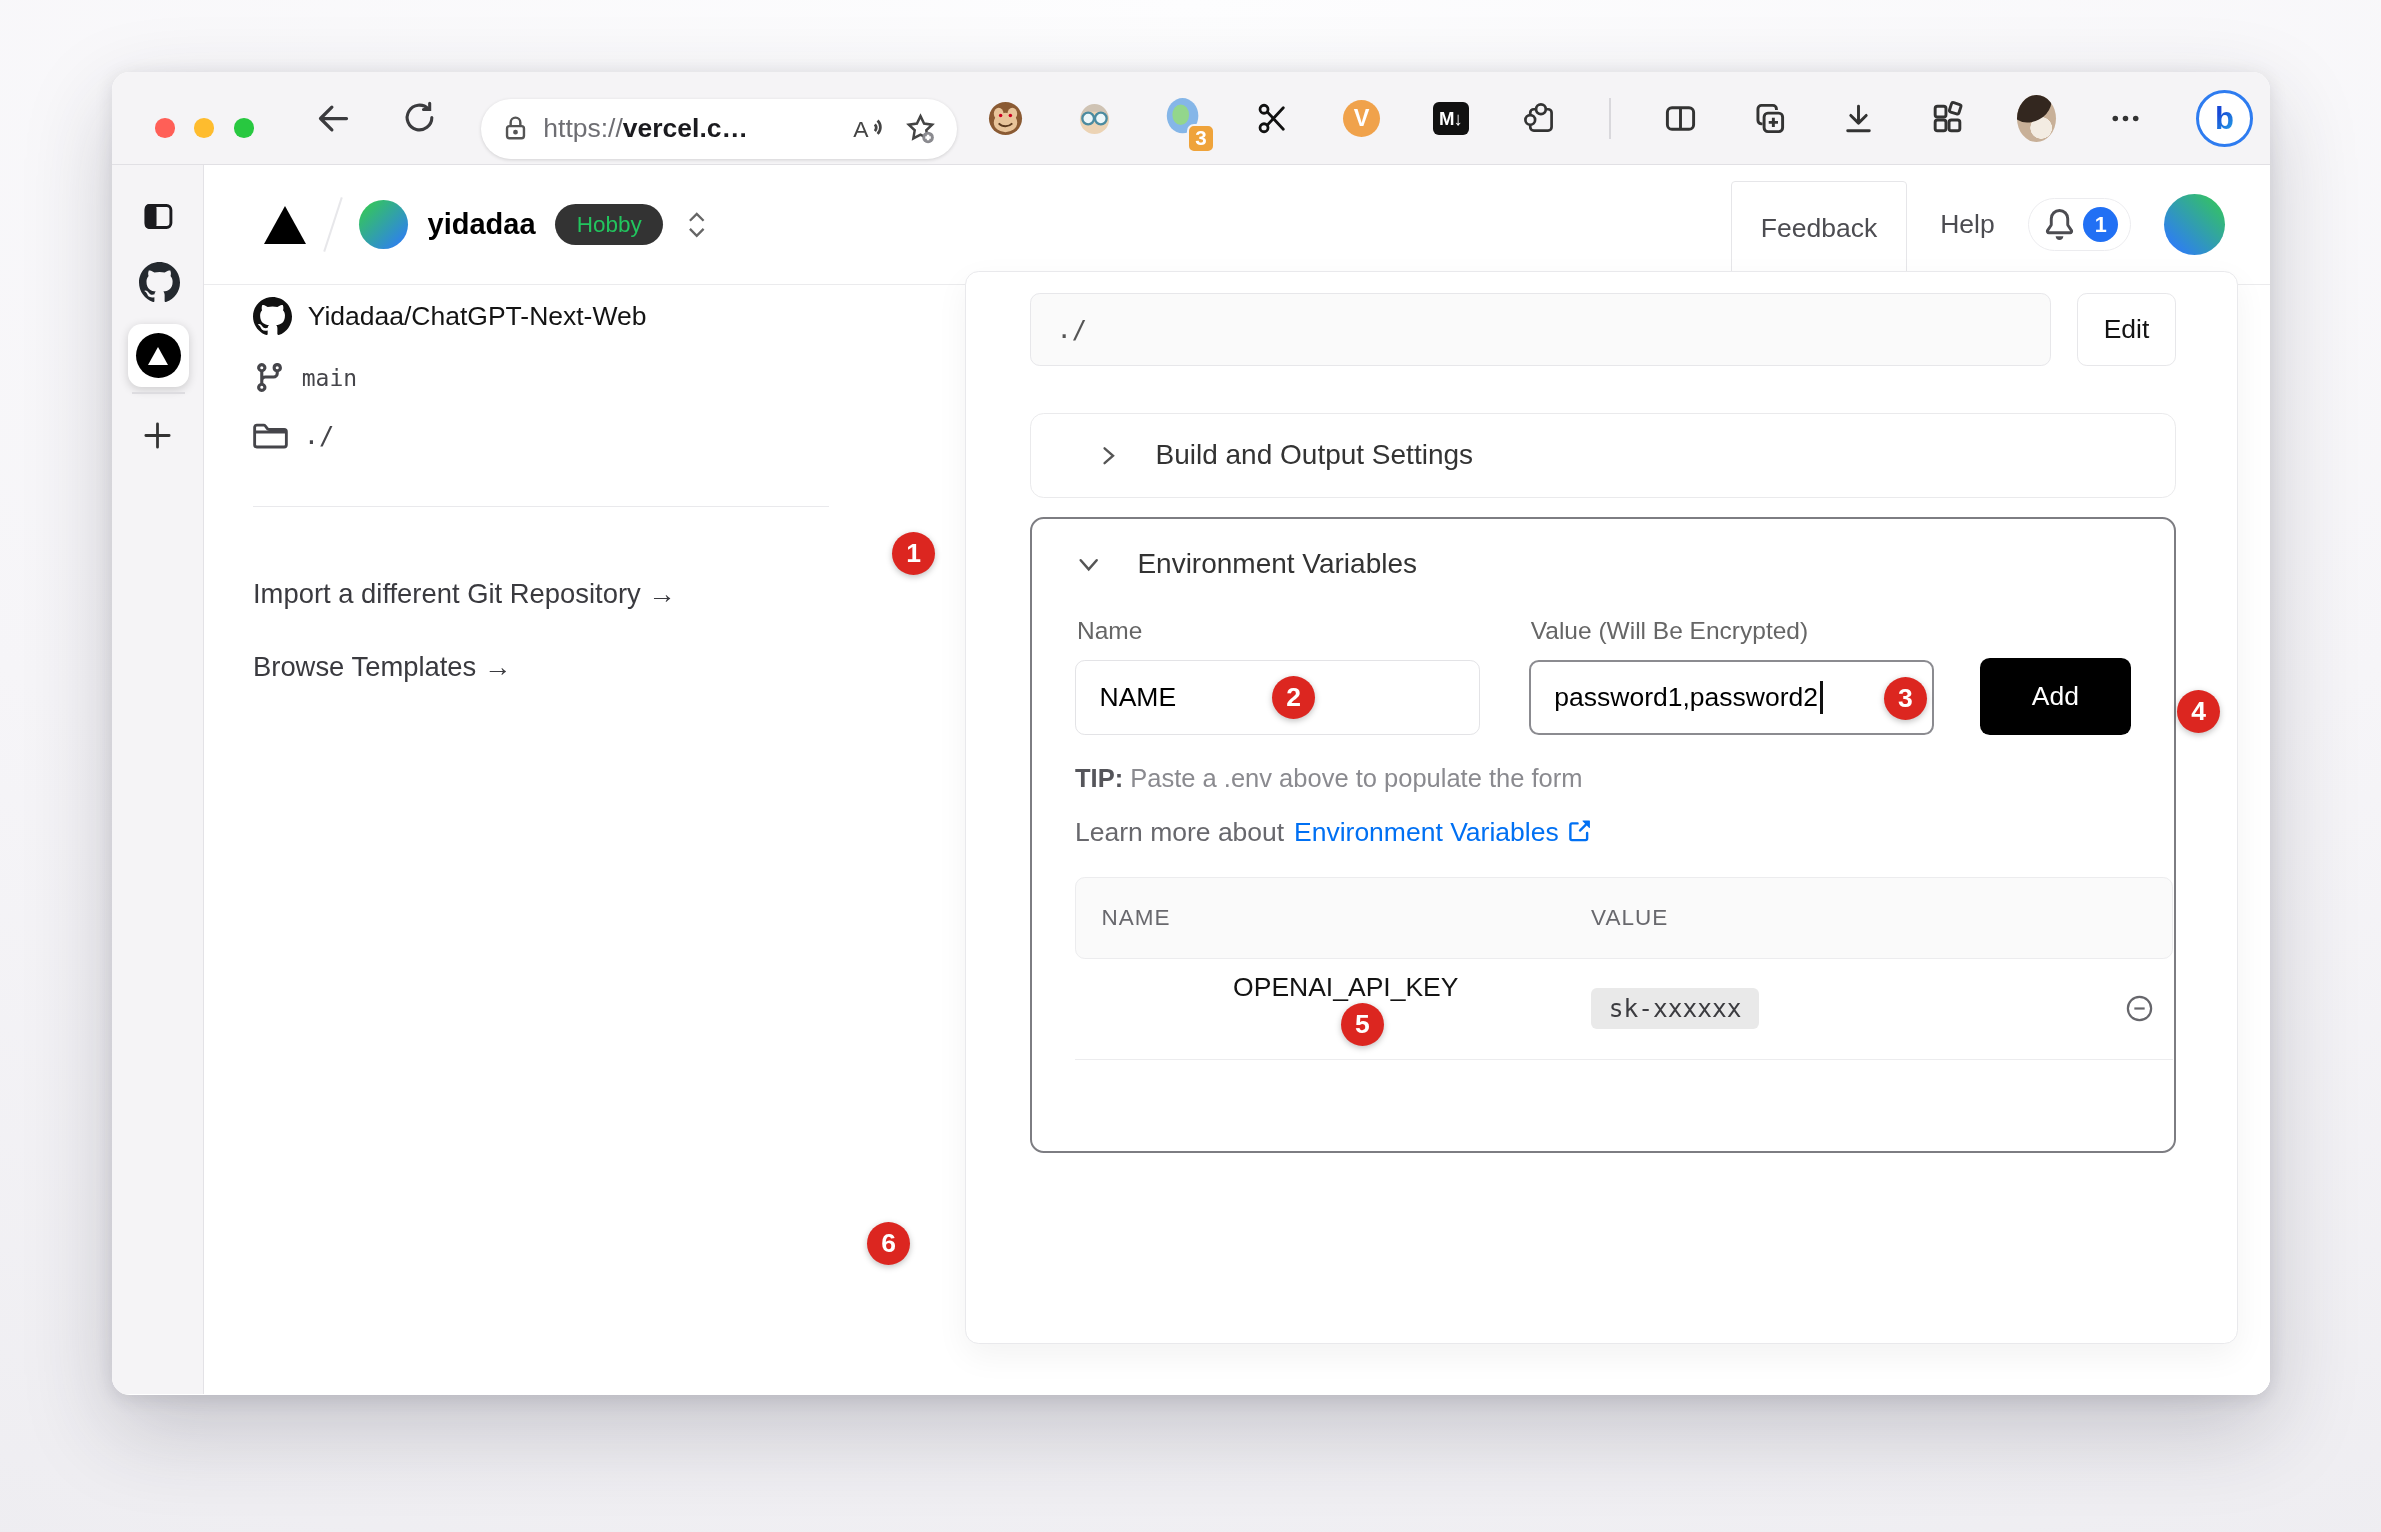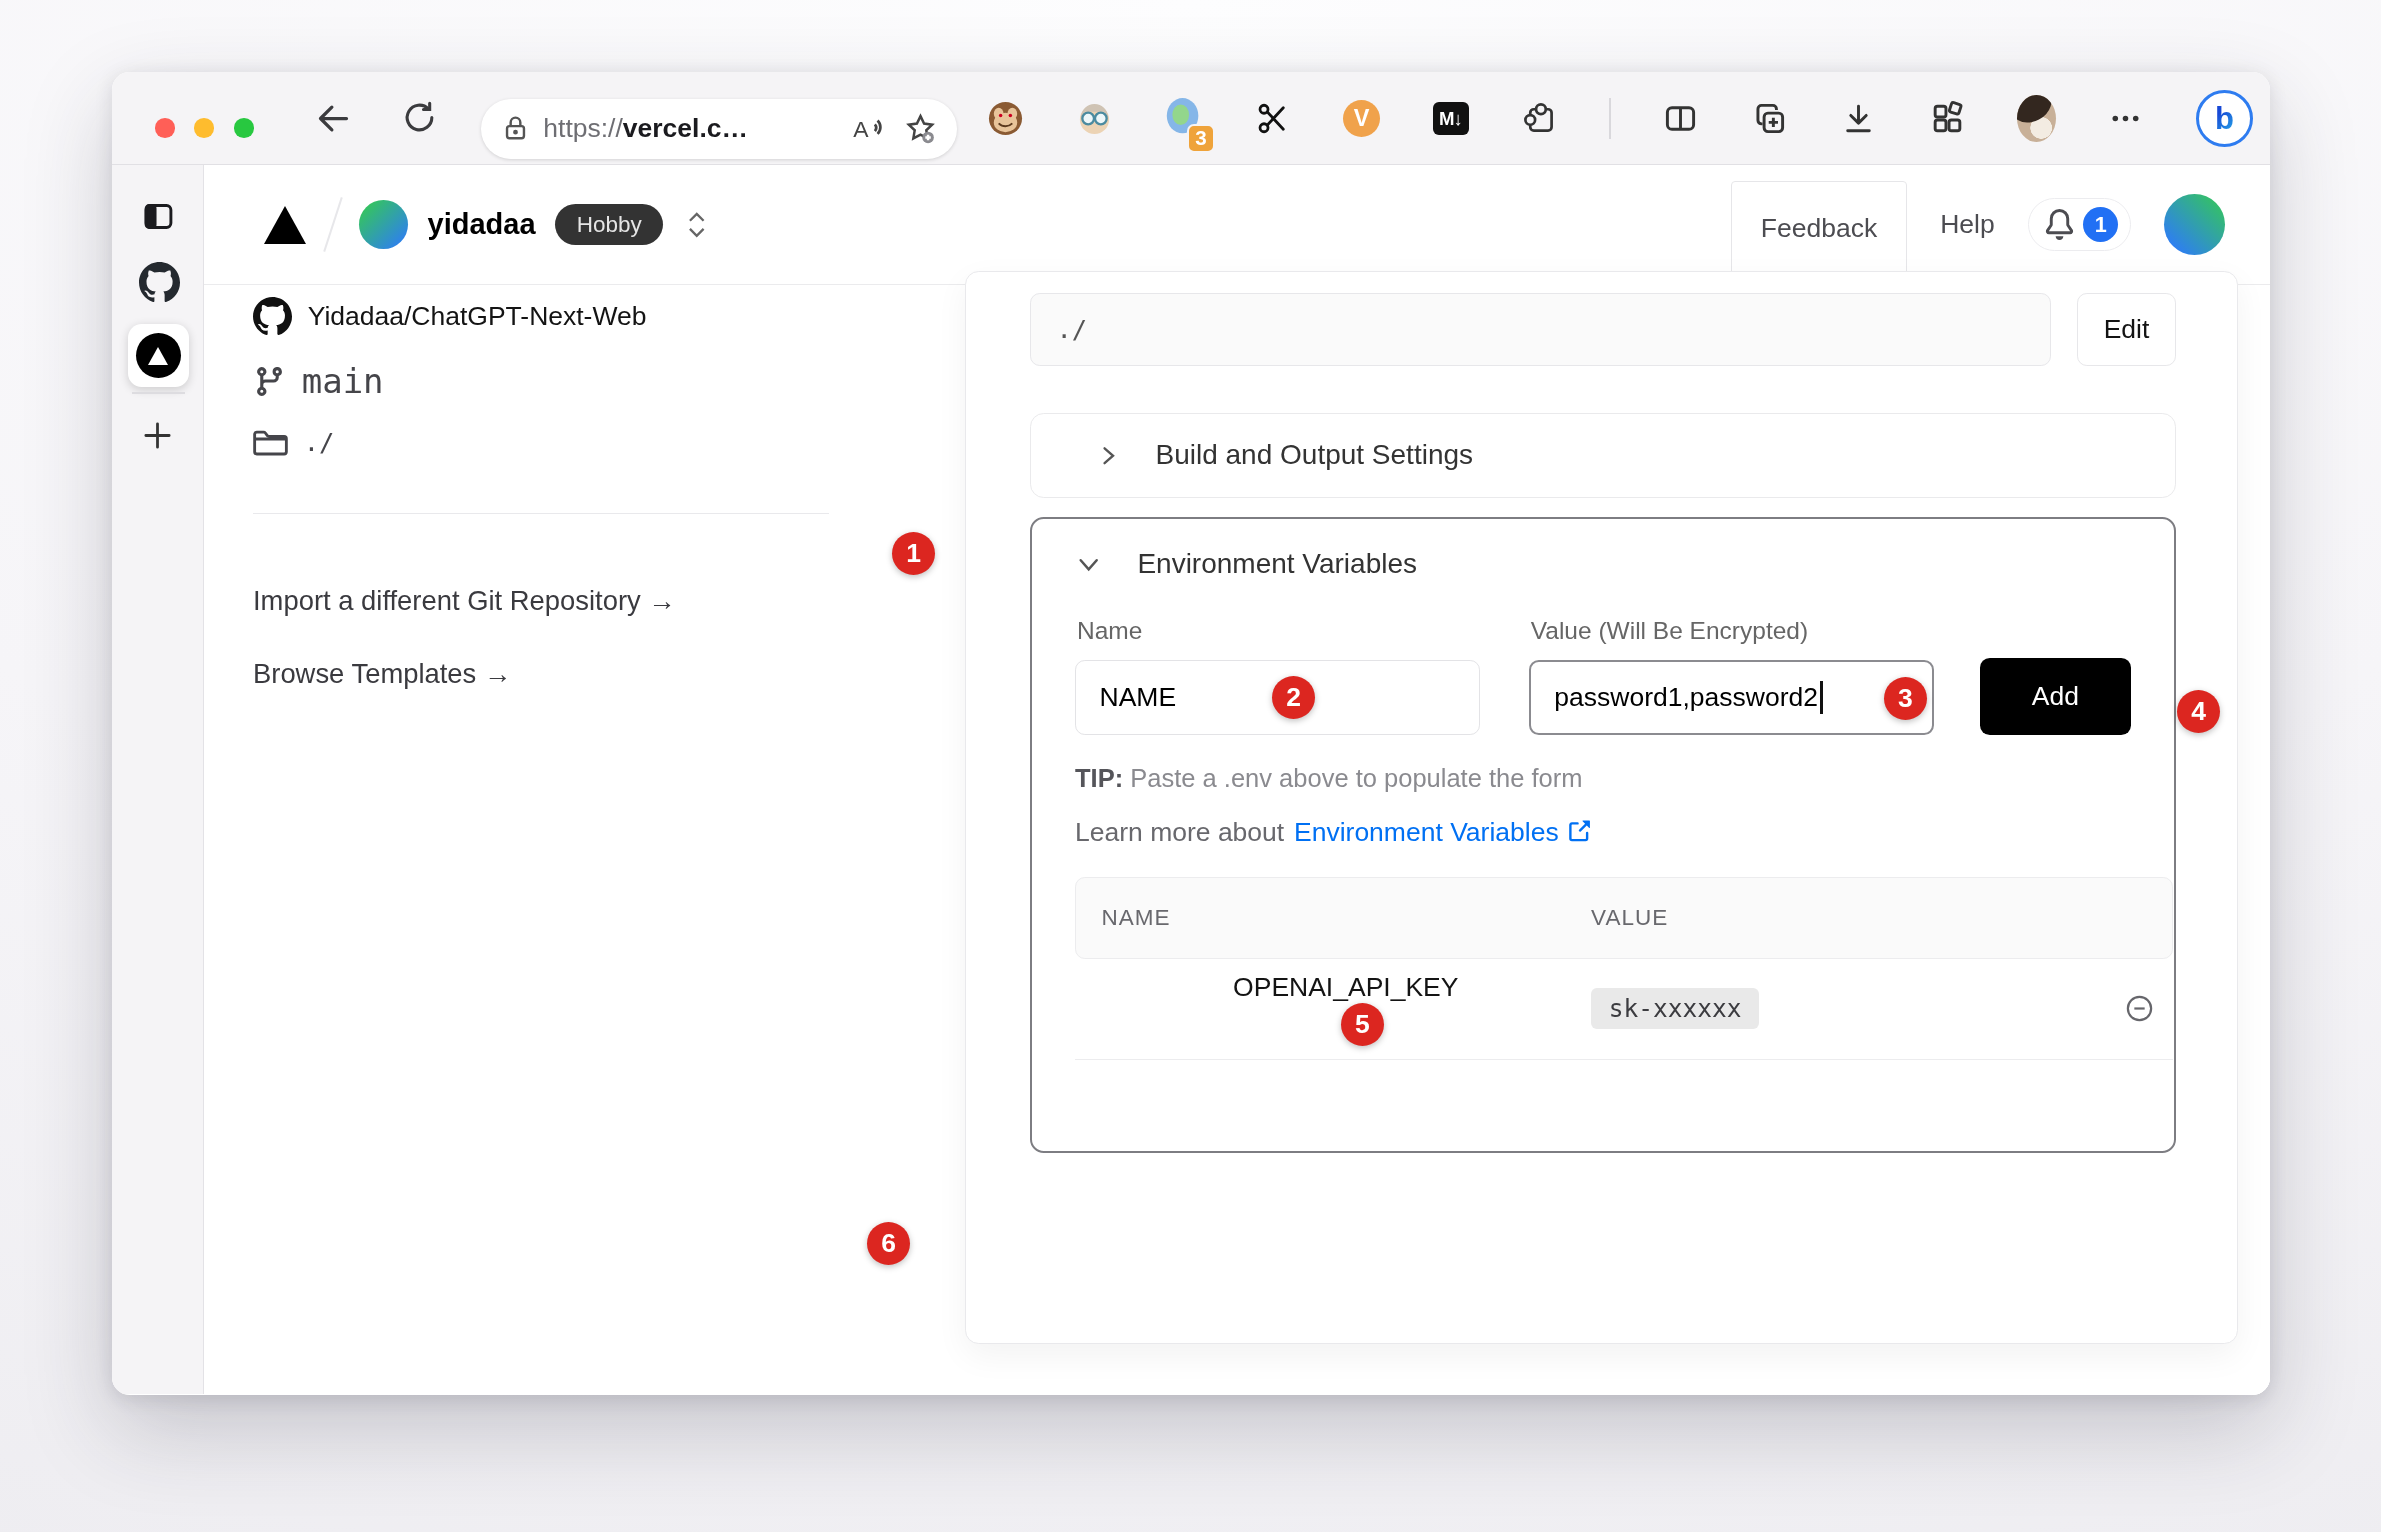--- a/index.html
+++ b/index.html
@@ -57,21 +57,21 @@
 
   .main { position:relative; flex:1; background:#fff; }
 
   
   .pageheader { position:relative; height:120px; background:#fff; border-bottom:1px solid #ebebed;
     display:flex; align-items:center; padding:0 45px 0 60px; }
   .vtri { width:0; height:0; border-left:21.6px solid transparent; border-right:21.6px solid transparent; border-bottom:38px solid #000; }
   .hslash { width:2px; height:57px; background:#e7e7ea; transform:rotate(18deg); margin:0 25.5px; }
   .grad-av { border-radius:50%; background:linear-gradient(135deg,#35c65a 10%,#2e7ff0 90%); }
   .teamname { font-size:29px; font-weight:600; color:#000; margin:0 19.6px; }
-  .hobby { background:#333; color:#e5e5e5; font-size:22.5px; padding:7.8px 21.6px; border-radius:23.5px; }
+  .hobby { background:#333; color:#22c55e; font-size:22.5px; padding:7.8px 21.6px; border-radius:23.5px; }
   .selchev { margin-left:21.6px; color:#666; display:flex; flex-direction:column; gap:2px; }
   .hright { margin-left:auto; display:flex; align-items:center; gap:33px; }
   .feedback { border:1px solid #e6e6e9; border-radius:4px; padding:31px 29px; font-size:26.5px; color:#4c4c51; background:#fff;margin-top:8px; }
   .helplink { font-size:26.5px; color:#4c4c51; }
   .bellpill { display:flex; align-items:center; gap:7.8px; border:1px solid #ececef; background:#fff;
     border-radius:33px; padding:7.8px 11.8px 7.8px 15.7px; }
   .notifdot { width:35px; height:35px; border-radius:50%; background:#2170f4; color:#fff; font-size:21.6px;
     font-weight:600; display:flex; align-items:center; justify-content:center; }
 
   
@@ -336,21 +336,21 @@
             <div class="lrow" style="margin-top:11.8px">
               <svg width="39" height="39" viewBox="0 0 16 16" fill="#111">
                   <path d="M8 0C3.58 0 0 3.58 0 8c0 3.54 2.29 6.53 5.47 7.59.4.07.55-.17.55-.38 0-.19-.01-.82-.01-1.49-2.01.37-2.53-.49-2.69-.94-.09-.23-.48-.94-.82-1.13-.28-.15-.68-.52-.01-.53.63-.01 1.08.58 1.23.82.72 1.21 1.87.87 2.33.66.07-.52.28-.87.51-1.07-1.78-.2-3.64-.89-3.64-3.95 0-.87.31-1.59.82-2.15-.08-.2-.36-1.02.08-2.12 0 0 .67-.21 2.2.82.64-.18 1.32-.27 2-.27s1.36.09 2 .27c1.53-1.04 2.2-.82 2.2-.82.44 1.1.16 1.92.08 2.12.51.56.82 1.27.82 2.15 0 3.07-1.87 3.75-3.65 3.95.29.25.54.73.54 1.48 0 1.07-.01 1.93-.01 2.2 0 .21.15.46.55.38A8.01 8.01 0 0 0 16 8c0-4.42-3.58-8-8-8z"></path>
                 </svg>
               <span class="repo-title">Yidadaa/ChatGPT-Next-Web</span>
             </div>
             <div class="lrow" style="margin-top:25.5px;color:#45454a">
               <svg width="33" height="33" viewBox="0 0 16 16" fill="#45454a">
                   <path d="M9.5 3.25a2.25 2.25 0 1 1 3 2.122V6A2.5 2.5 0 0 1 10 8.5H6a1 1 0 0 0-1 1v1.128a2.251 2.251 0 1 1-1.5 0V5.372a2.25 2.25 0 1 1 1.5 0v1.836A2.493 2.493 0 0 1 6 7h4a1 1 0 0 0 1-1v-.628A2.25 2.25 0 0 1 9.5 3.25Zm-6 0a.75.75 0 1 0 1.5 0 .75.75 0 0 0-1.5 0Zm8.25-.75a.75.75 0 1 0 0 1.5.75.75 0 0 0 0-1.5ZM4.25 12a.75.75 0 1 0 0 1.5.75.75 0 0 0 0-1.5Z"></path>
                 </svg>
-              <span class="mono" style="font-size:34px">main</span>
+              <span class="mono" style="font-size:23px">main</span>
             </div>
             <div class="lrow" style="margin-top:23.5px;color:#45454a">
               <svg width="35" height="35" viewBox="0 0 16 16" fill="none" stroke="#45454a" stroke-width="1.3">
                   <path d="M1.75 3.25h3.1a1 1 0 0 1 .8.4l.9 1.2a1 1 0 0 0 .8.4h6.9a1 1 0 0 1 1 1v6a1 1 0 0 1-1 1H1.75a1 1 0 0 1-1-1v-8a1 1 0 0 1 1-1z"></path>
                   <path d="M.75 6.4h14.5"></path>
                 </svg>
               <span class="mono" style="font-size:25.5px">./</span>
             </div>
             <div class="lcdiv"></div>
             <div style="margin-top:71px"><span class="navlink">Import a different Git Repository →</span></div>

